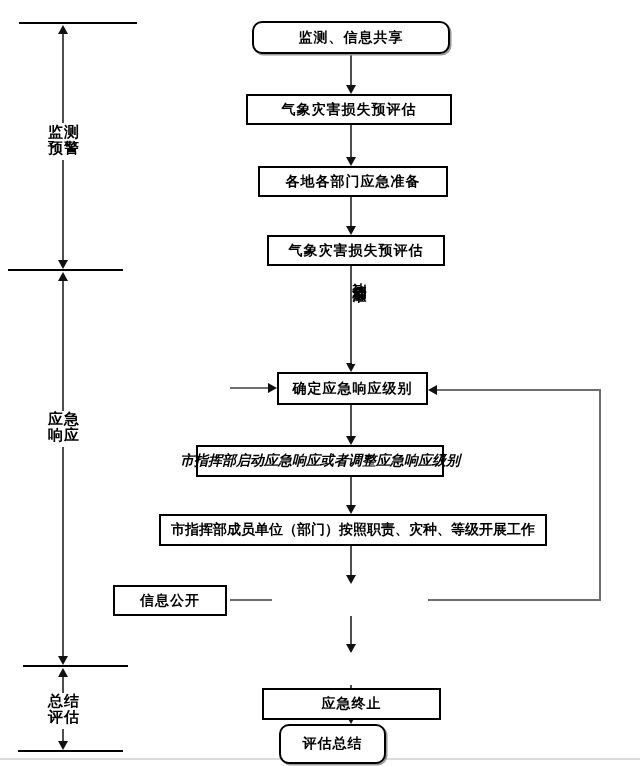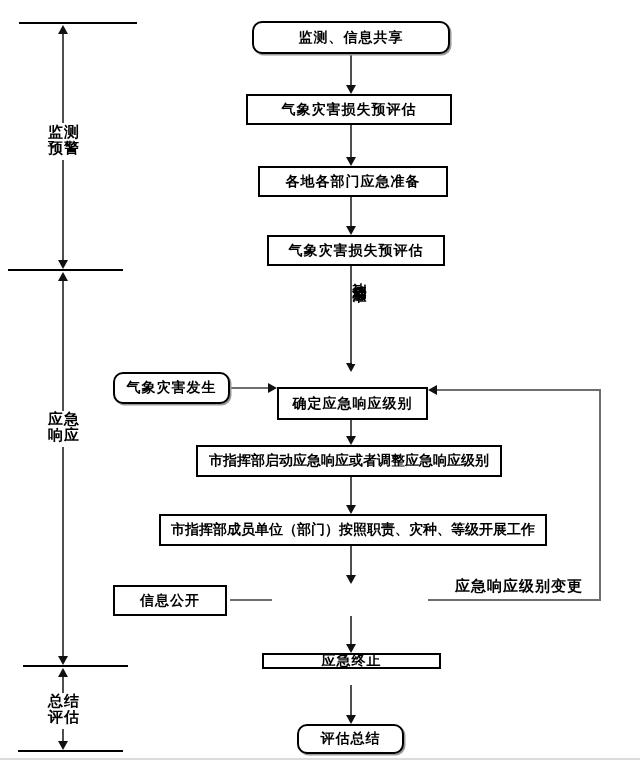--- a/index.html
+++ b/index.html
@@ -109,27 +109,25 @@
 
   <div class="hl" style="left:230px;top:387px;width:39px;"></div>
   <div class="ah-right" style="left:268px;top:383px;"></div>
 
   <div class="hl" style="left:230px;top:599px;width:42px;"></div>
 
   <div class="hl" style="left:428px;top:599px;width:173px;"></div>
   <div class="vl" style="left:599px;top:390px;height:211px;background:#6e6e6e;"></div>
   <div class="hl" style="left:436px;top:389px;width:165px;"></div>
   <div class="ah-left" style="left:428px;top:385px;"></div>
-  <div class="elabel" style="left:455px;top:577px;">应急响应级别变更</div>
 
   <div class="node rounded" style="left:252px;top:21px;width:198px;height:33px;">监测、信息共享</div>
   <div class="node" style="left:246px;top:94px;width:206px;height:31px;">气象灾害损失预评估</div>
   <div class="node" style="left:267px;top:235px;width:178px;height:31px;">气象灾害损失预评估</div>
   <div class="node" style="left:258px;top:166px;width:190px;height:31px;">各地各部门应急准备</div>
-  <div class="node" style="left:277px;top:372px;width:151px;height:33px;margin-top:15px;">确定应急响应级别</div>
-  <div class="node rounded" style="left:113px;top:372px;width:117px;height:32px;">气象灾害发生</div>
-  <div class="node" style="left:196px;top:445px;width:306px;height:32px;letter-spacing:0;">市指挥部启动应急响应或者调整应急响应级别</div>
+  <div class="node" style="left:277px;top:372px;width:151px;height:33px;">确定应急响应级别</div>
+  <div class="node" style="left:196px;top:445px;width:248px;height:32px;letter-spacing:0;font-style:italic;">市指挥部启动应急响应或者调整应急响应级别</div>
   <div class="node" style="left:159px;top:514px;width:388px;height:32px;letter-spacing:0;">市指挥部成员单位（部门）按照职责、灾种、等级开展工作</div>
   <div class="node" style="left:113px;top:585px;width:114px;height:31px;">信息公开</div>
-  <div class="node" style="left:262px;top:653px;width:179px;height:16px;">应急终止</div>
-  <div class="node rounded" style="left:297px;top:724px;width:107px;height:30px;">评估总结</div>
+  <div class="node" style="left:262px;top:688px;width:179px;height:32px;">应急终止</div>
+  <div class="node rounded" style="left:279px;top:724px;width:107px;height:40px;">评估总结</div>
 
 </div>
 
 </body></html>

